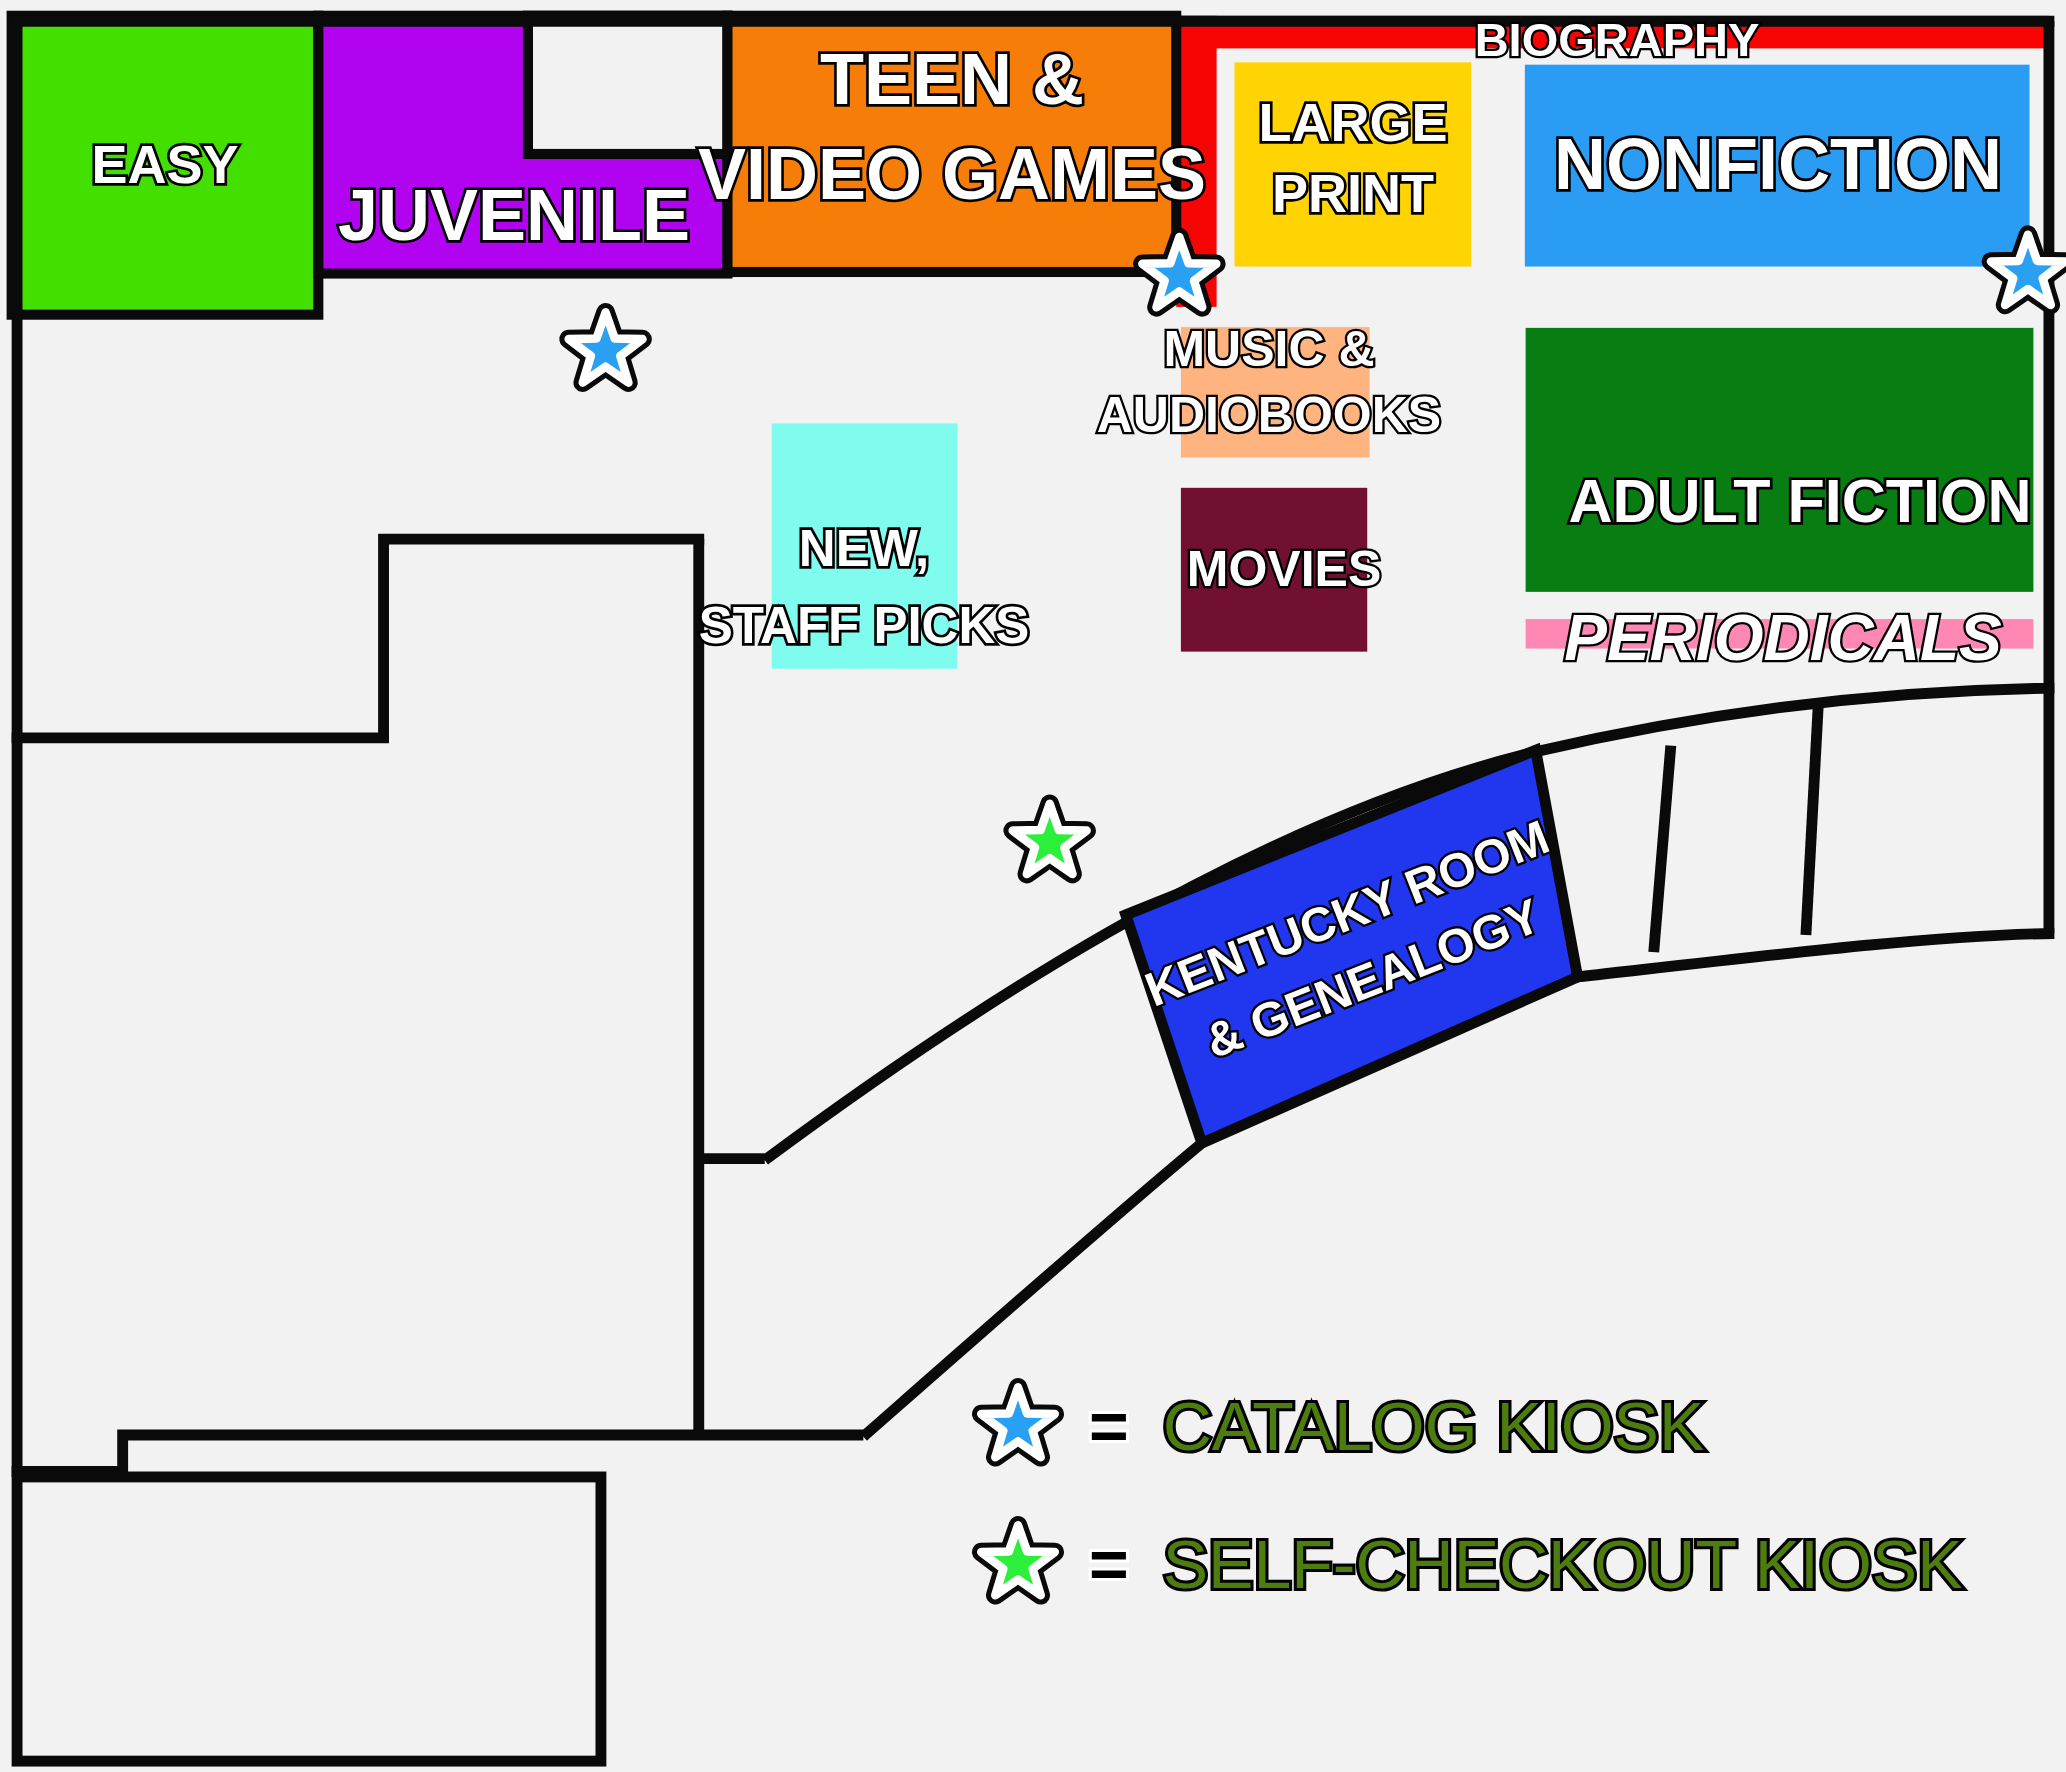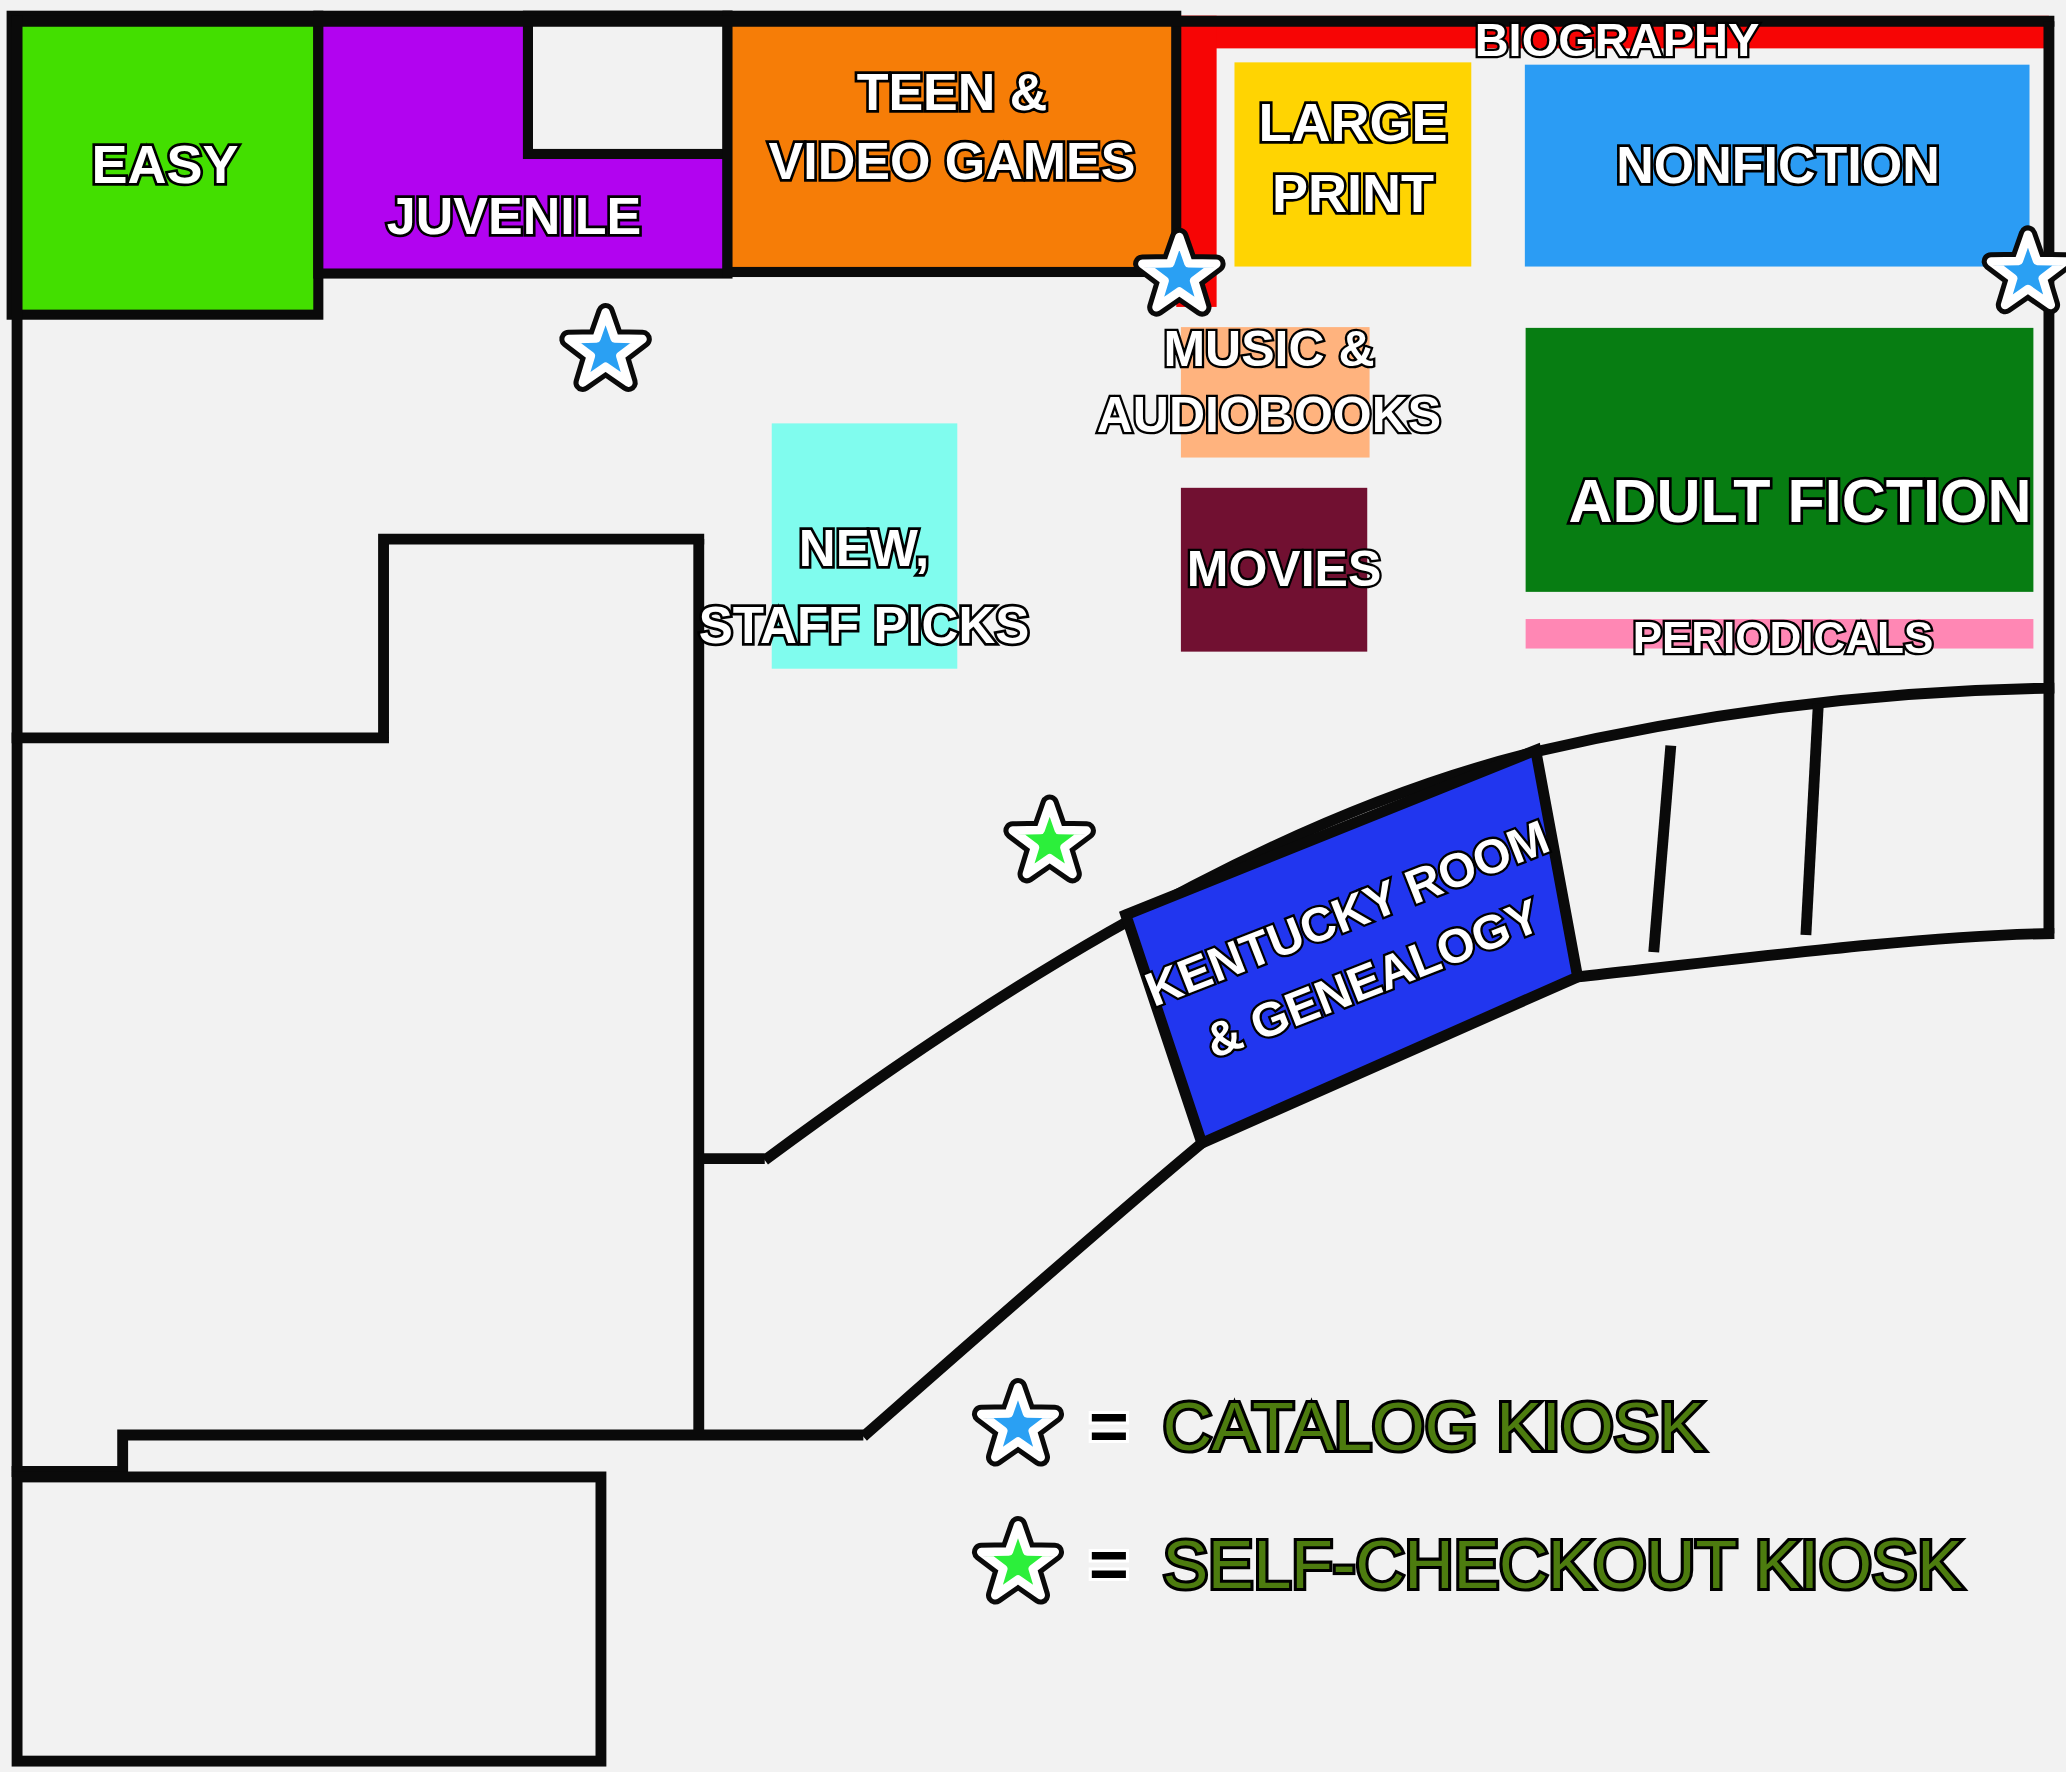--- a/index.html
+++ b/index.html
@@ -9,25 +9,25 @@
     font-family:"Liberation Sans", sans-serif;
   }
   #floorplan-svg{position:absolute;left:0;top:0;z-index:1;}
   .lbl{
     position:absolute;z-index:2;transform:translate(-50%,-50%);
     font-weight:700;color:#fff;white-space:nowrap;text-align:center;
     -webkit-text-stroke:5.4px #000;paint-order:stroke fill;line-height:1.32;
   }
   .lbl .line{display:block;}
   .fs60{font-size:47px;-webkit-text-stroke:4.7px #000;}
-  .fs62{font-size:44px;-webkit-text-stroke:4.7px #000;}
+  .fs62{font-size:64px;font-style:italic;-webkit-text-stroke:4.7px #000;}
   .fs64{font-size:50px;-webkit-text-stroke:4.7px #000;}
   .fs66{font-size:51px;}
   .fs70{font-size:54px;}
-  .fs72{font-size:52px;}
+  .fs72{font-size:72px;}
   .fs78{font-size:61px;margin-left:20px;}
   .kentucky-lbl{
     left:1360px;top:946px;
     transform:translate(-50%,-50%) rotate(-21.5deg);
     font-size:48px;-webkit-text-stroke:4.7px #000;line-height:1.45;
   }
   .legend-row{
     position:absolute;z-index:2;display:flex;align-items:center;gap:20px;
     transform:translateY(-50%);
   }

